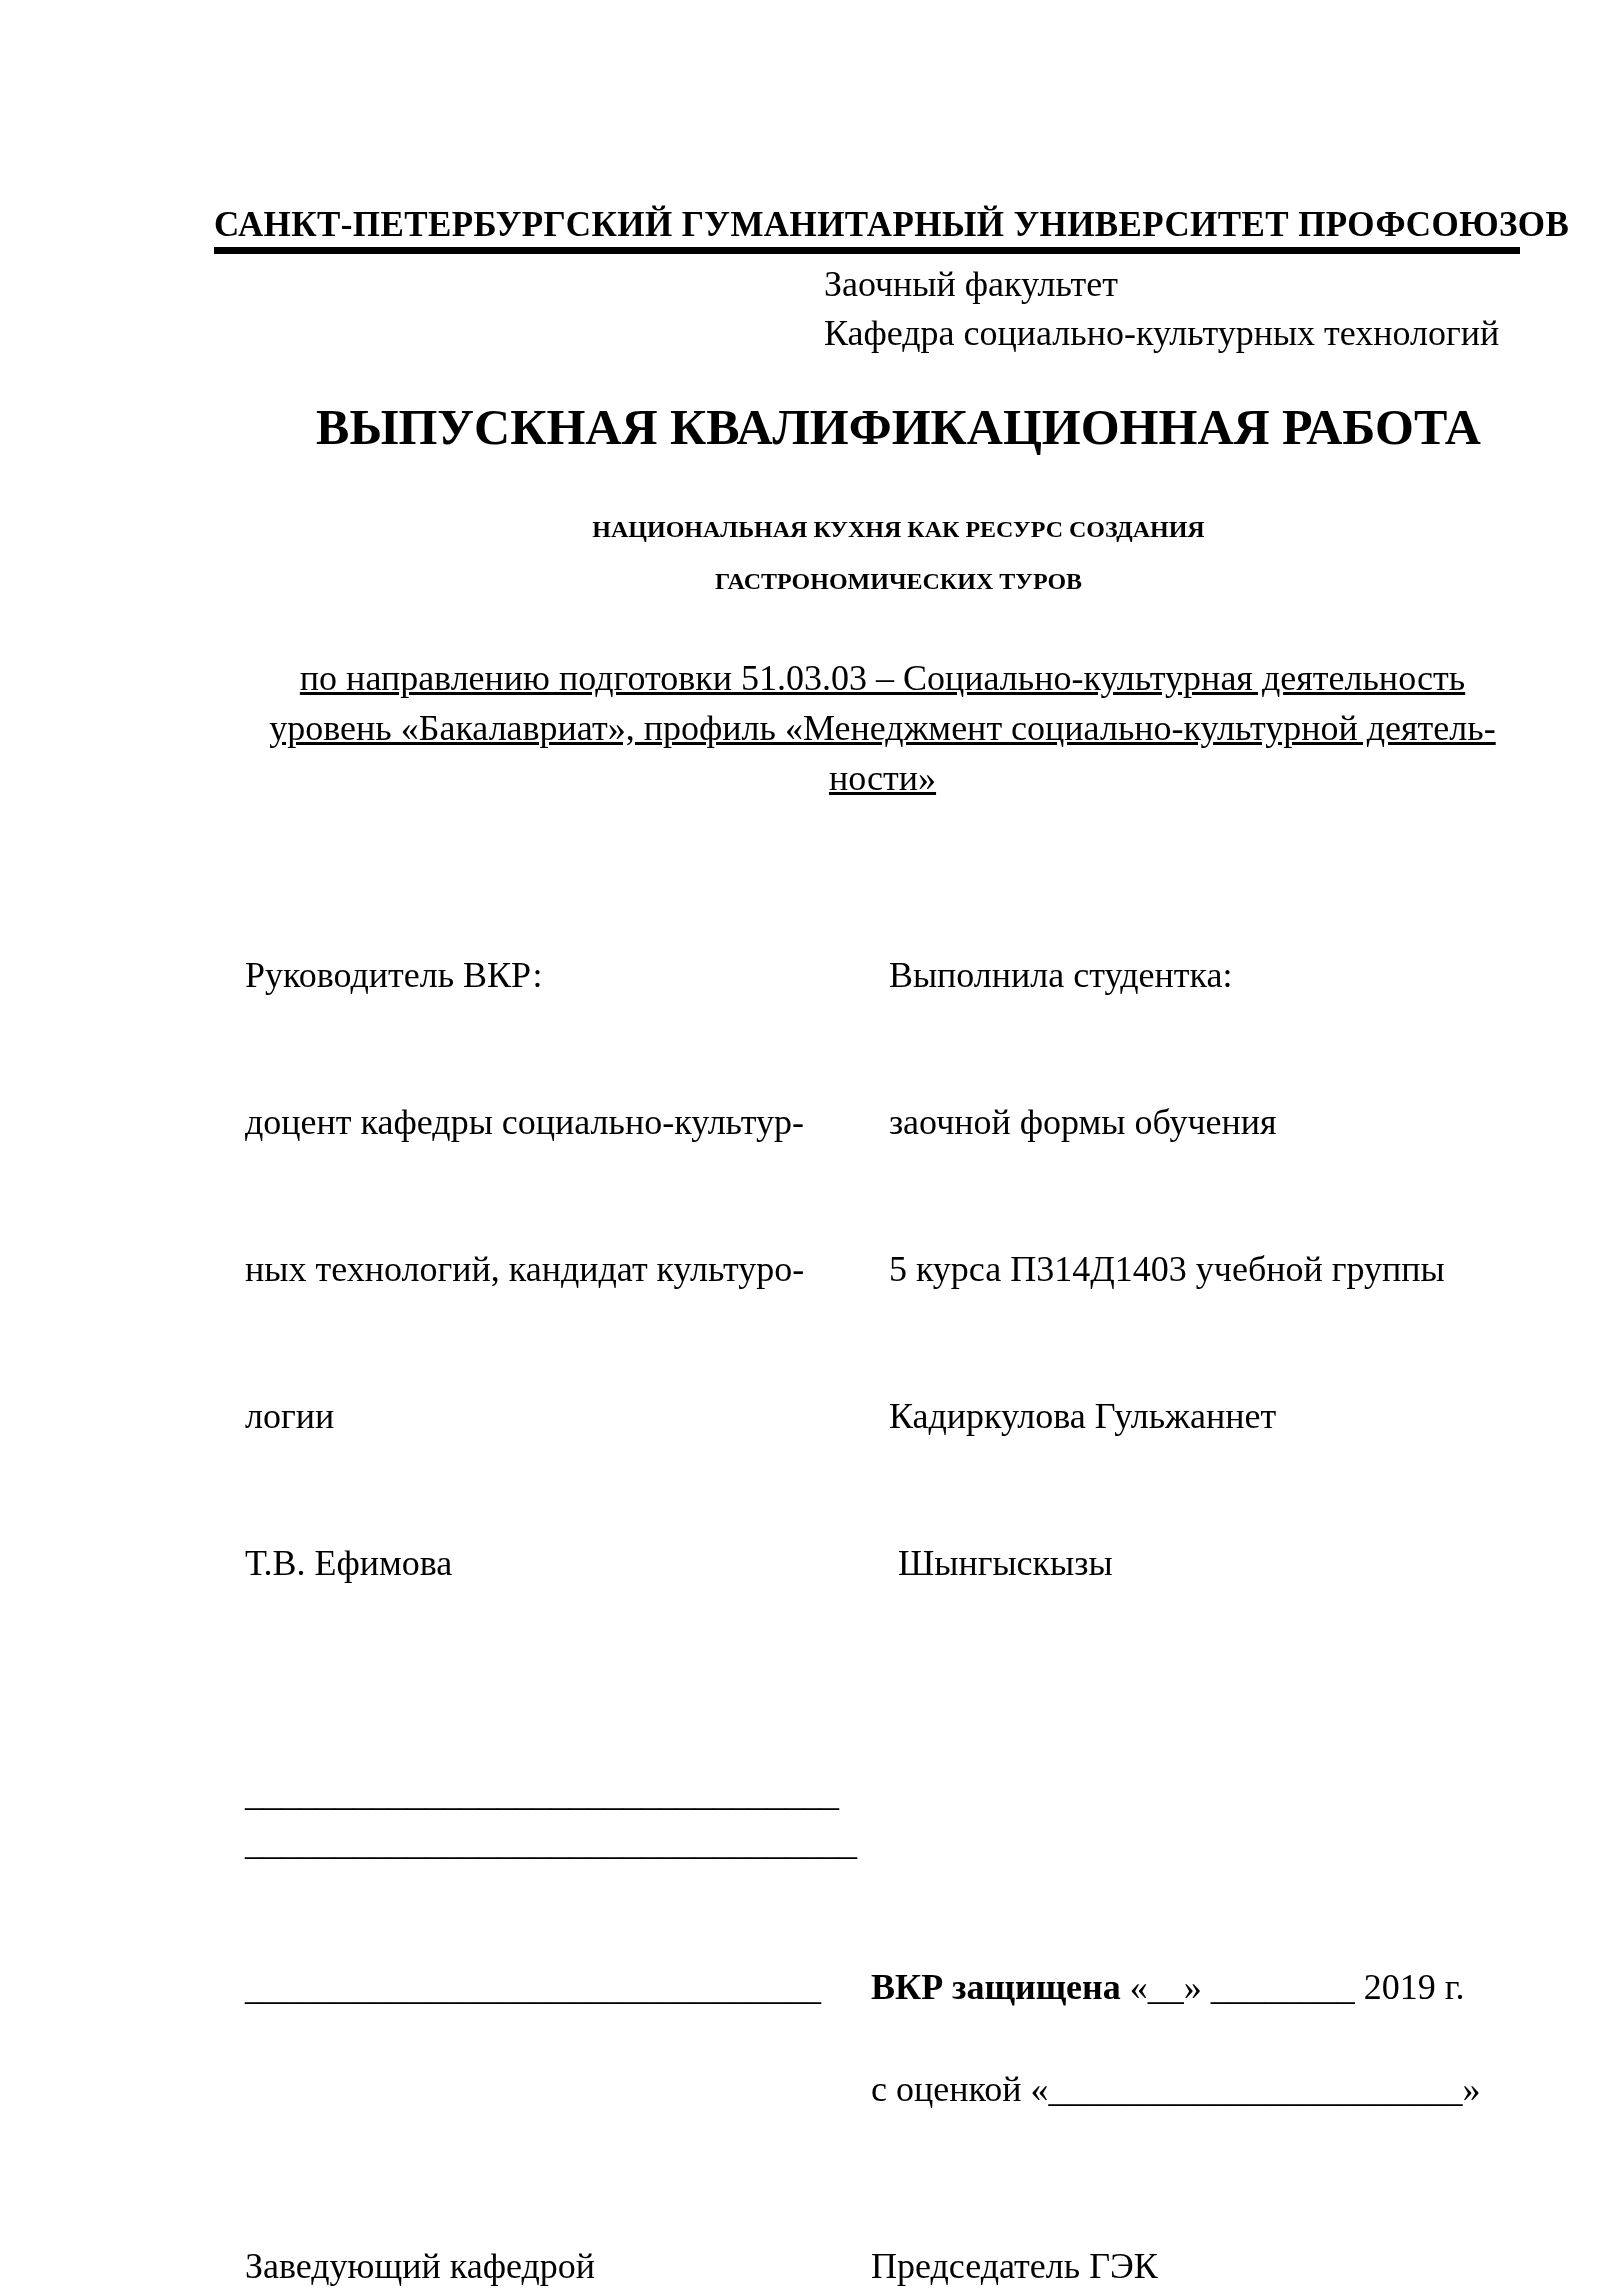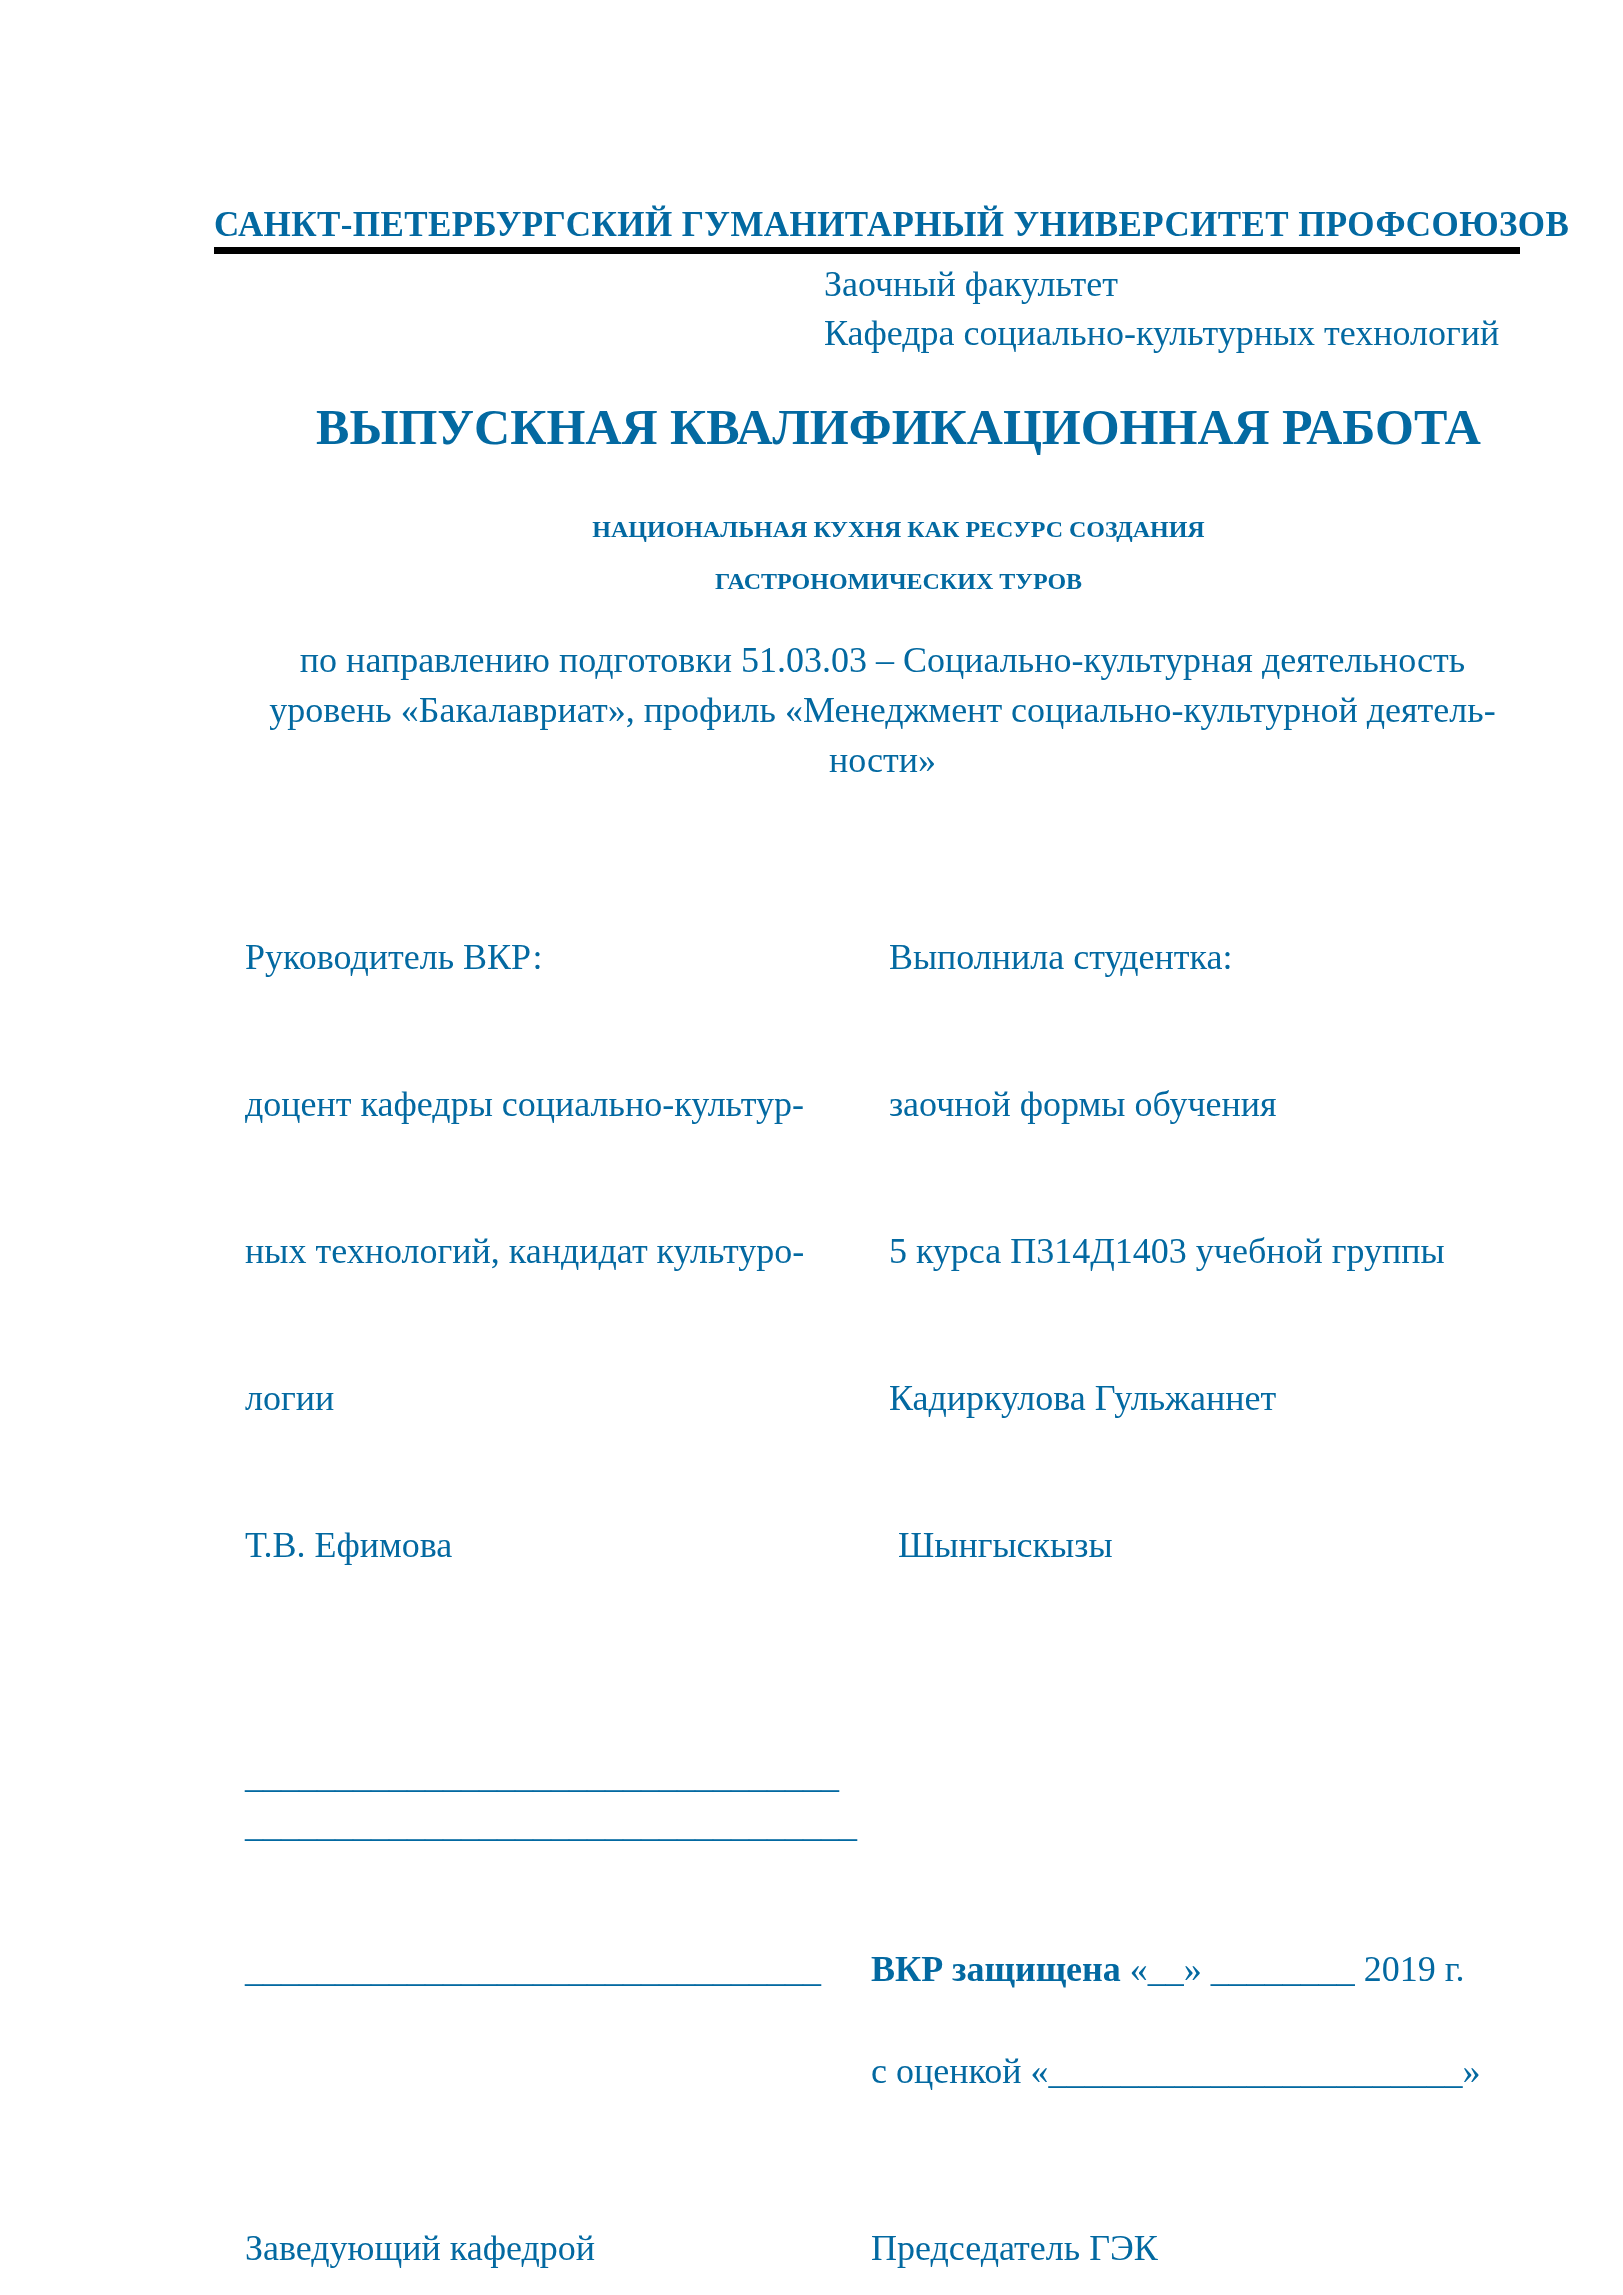--- a/index.html
+++ b/index.html
@@ -1,35 +1,35 @@
 <!DOCTYPE html>
 <html style="font-size:12.6px"><head>
 <meta charset="utf-8">
 <style>
   html,body{margin:0;padding:0;background:#888;}
   .page{
     position:relative;
     width:1623px;height:2295px;
     margin:0 auto;
-    background:#ffffff;color:#0369a1;
+    background:#ffffff;color:#000000;
     font-family:"Liberation Serif","DejaVu Serif",serif;
     font-size:36px;line-height:49px;
     box-sizing:border-box;
     padding:204px 103px 0 214px;
     overflow:hidden;
   }
   .b{font-weight:700;}
   .center{text-align:center;}
   .pre{white-space:pre-wrap;}
   .univ{font-size:35px;line-height:41px;letter-spacing:0.4px;white-space:nowrap;}
   .rule{height:6.3px;background:#000;margin-top:2.4px;}
   .faculty{margin-left:46.7%;margin-top:6.3px;}
   .worktype{font-size:50px;margin-top:45px;padding-left:63px;}
   .title{font-size:24px;line-height:52px;margin-top:51px;padding-left:63px;}
-  .program{margin-top:28px;line-height:50px;padding-left:31px;}
+  .program{margin-top:46px;line-height:50px;padding-left:31px;text-decoration:underline;}
   .row{display:flex;padding-left:31px;}
   .row .l{flex:0 0 50.5%;white-space:pre-wrap;}
   .row .r{flex:1 1 auto;white-space:pre-wrap;}
   .row.bb .l{flex:0 0 49.1%;}
   .cols{margin-top:50px;}
   .sig1{margin-top:83px;flex-direction:column;}
   .sig2{margin-top:96px;}
   .graderow{margin-top:53px;}
   .dept{margin-top:40px;line-height:45px;}
 </style>

